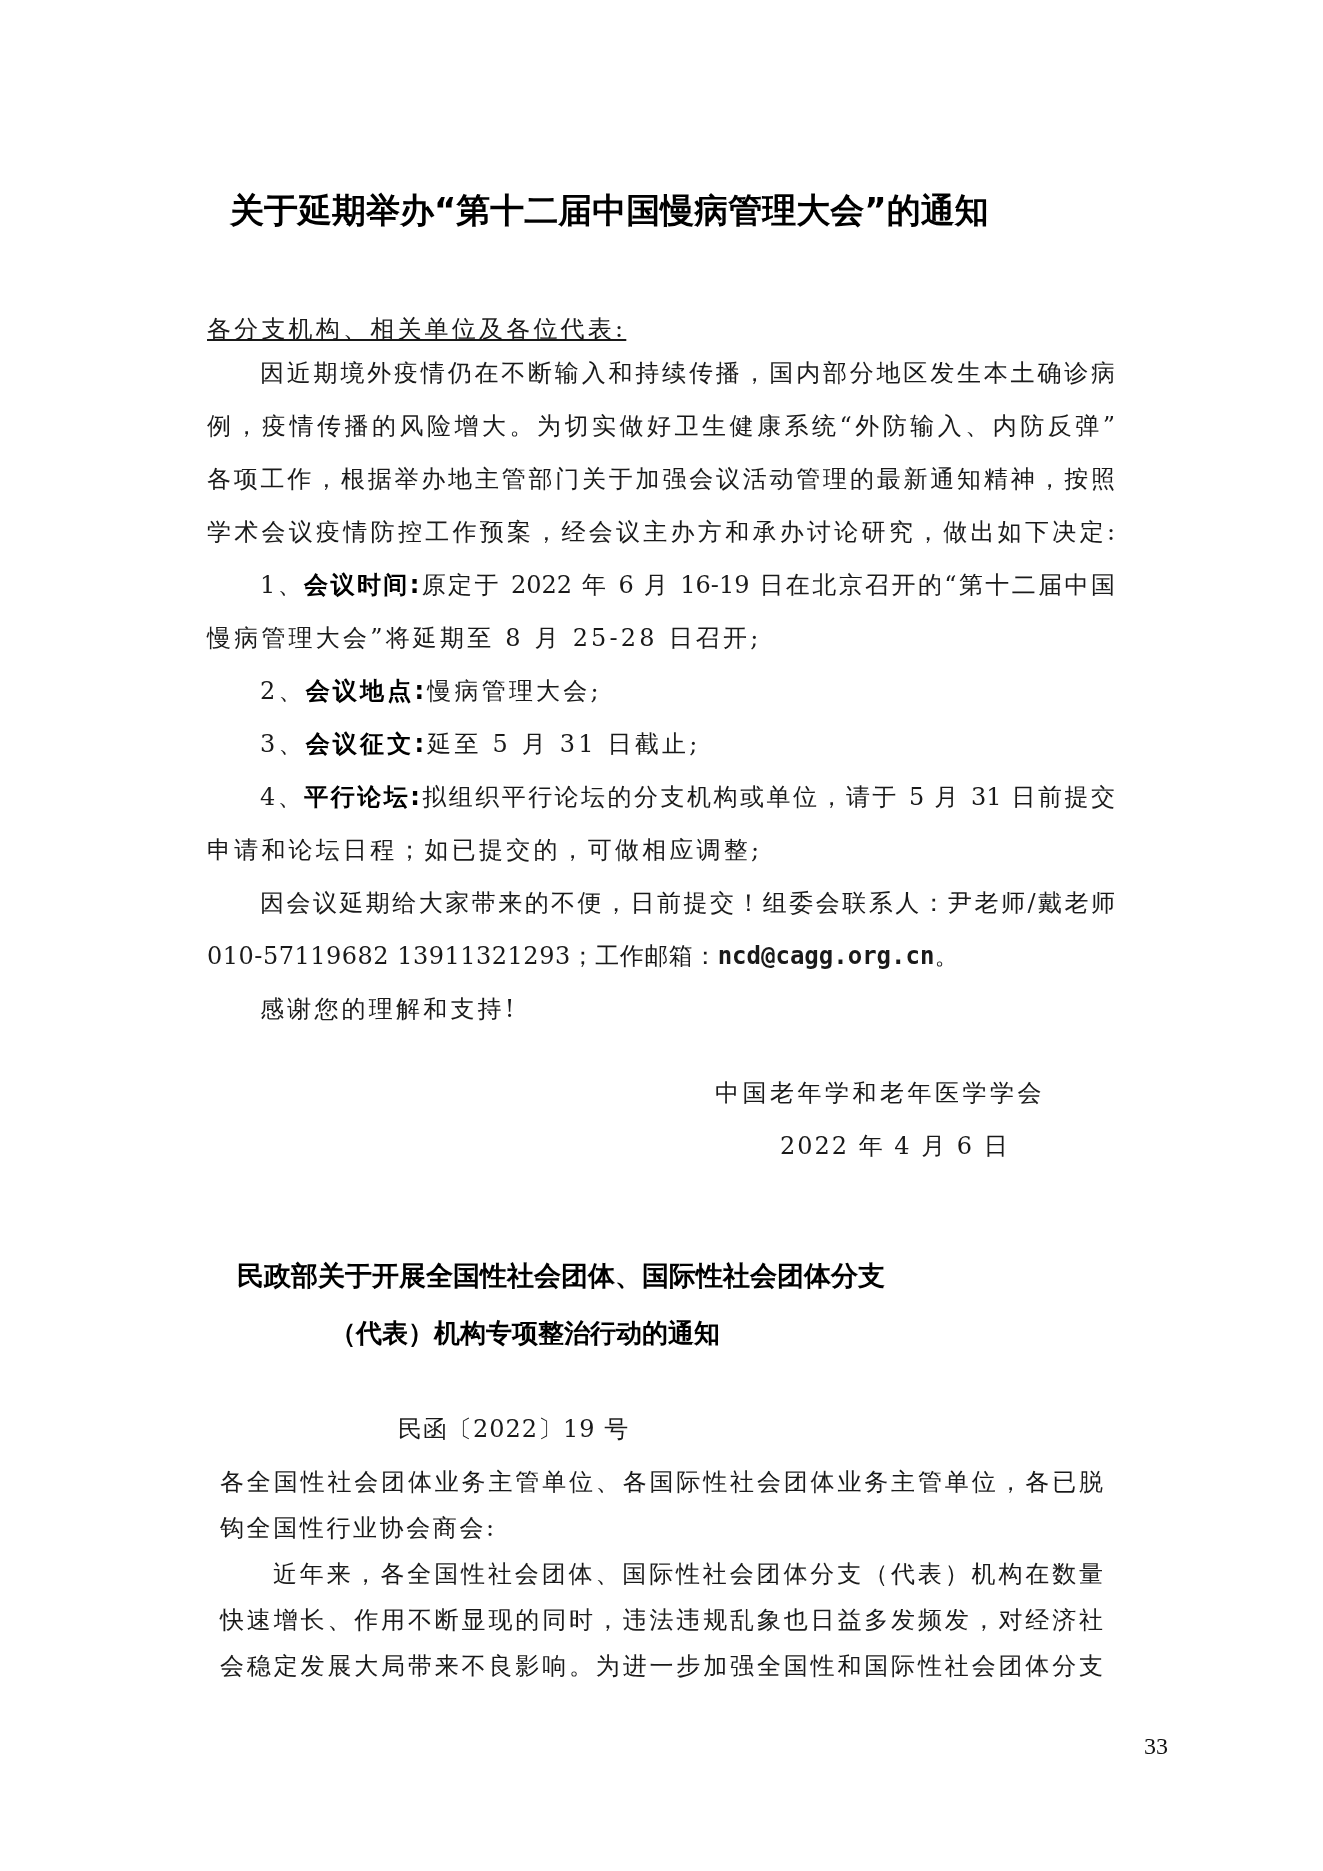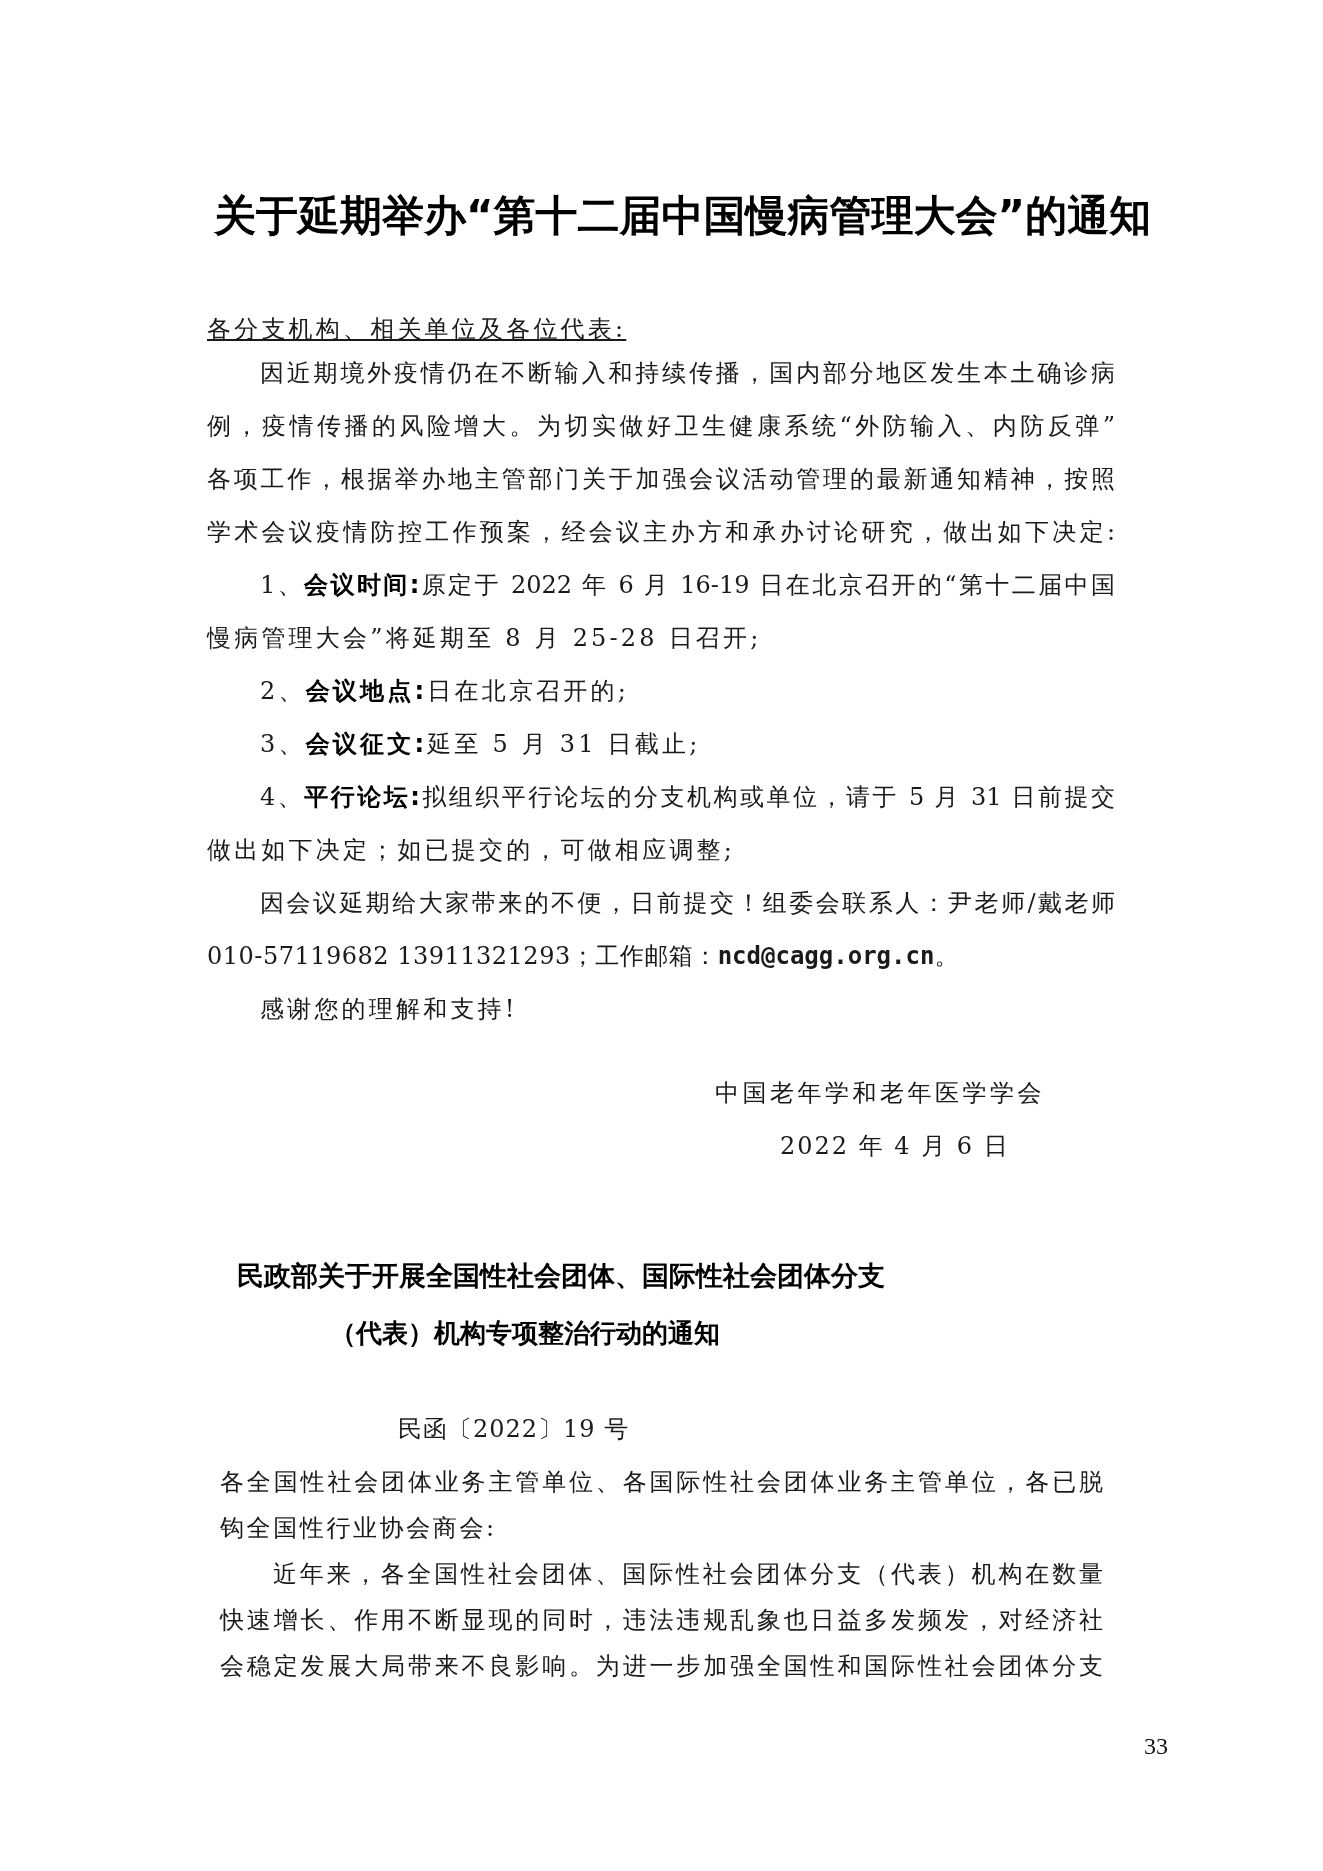--- a/index.html
+++ b/index.html
@@ -15,46 +15,46 @@
   .s2 { left: 220px; width: 883px; }
   .s2.ind { left: 273px; width: 830px; }
   .noj { text-align: left; text-align-last: left; letter-spacing: 3.2px; width: auto !important; }
   .s2 .noj, .s2.noj { letter-spacing: 2.6px; }
   b { font-family: "DejaVu Sans", "Liberation Sans", sans-serif; font-weight: bold; color: #000; }
   .mono { font-family: "DejaVu Sans Mono", "Liberation Mono", monospace; font-weight: bold; letter-spacing: 0; }
 </style>
 </head>
 <body>
 
-<div class="abs title" style="left:214px; top:188px; font-size:42px;">关于延期举办“第十二届中国慢病管理大会”的通知</div>
+<div class="abs title" style="left:230px; top:188px; font-size:34px;">关于延期举办“第十二届中国慢病管理大会”的通知</div>
 
 <div class="line s1 noj" style="top:314px;text-decoration:underline;">各分支机构、相关单位及各位代表:</div>
 
 <div class="line s1 ind" style="top:358px;">因近期境外疫情仍在不断输入和持续传播，国内部分地区发生本土确诊病</div>
 <div class="line s1" style="top:411px;">例，疫情传播的风险增大。为切实做好卫生健康系统“外防输入、内防反弹”</div>
 <div class="line s1" style="top:464px;">各项工作，根据举办地主管部门关于加强会议活动管理的最新通知精神，按照</div>
 <div class="line s1" style="top:517px;">学术会议疫情防控工作预案，经会议主办方和承办讨论研究，做出如下决定:</div>
 
 <div class="line s1 ind" style="top:570px;">
   <span>1、</span><b>会议时间:</b><span>原定于 2022 年 6 月 16-19 日在北京召开的“第十二届中国</span>
 </div>
 <div class="line s1 noj" style="top:623px;">慢病管理大会”将延期至 8 月 25-28 日召开;</div>
 
 <div class="line s1 ind noj" style="top:676px;">
-  <span>2、</span><b>会议地点:</b><span>日在北京召开的;</span>
+  <span>2、</span><b>会议地点:</b><span>慢病管理大会;</span>
 </div>
 
 <div class="line s1 ind noj" style="top:729px;">
   <span>3、</span><b>会议征文:</b><span>延至 5 月 31 日截止;</span>
 </div>
 
 <div class="line s1 ind" style="top:782px;">
   <span>4、</span><b>平行论坛:</b><span>拟组织平行论坛的分支机构或单位，请于 5 月 31 日前提交</span>
 </div>
-<div class="line s1 noj" style="top:835px;">做出如下决定；如已提交的，可做相应调整;</div>
+<div class="line s1 noj" style="top:835px;">申请和论坛日程；如已提交的，可做相应调整;</div>
 
 <div class="line s1 ind" style="top:888px;">因会议延期给大家带来的不便，日前提交！组委会联系人：尹老师/戴老师</div>
 <div class="line s1 noj" style="top:941px; letter-spacing:0.5px;">
   <span>010-57119682  13911321293；工作邮箱：</span><span class="mono">ncd@cagg.org.cn</span><span>。</span>
 </div>
 
 <div class="line s1 ind noj" style="top:994px;">感谢您的理解和支持!</div>
 
 <div class="line noj" style="left:715px; top:1078px; letter-spacing:3.5px;">中国老年学和老年医学学会</div>
 <div class="line noj" style="left:780px; top:1131px; letter-spacing:2px;">2022 年 4 月 6 日</div>

